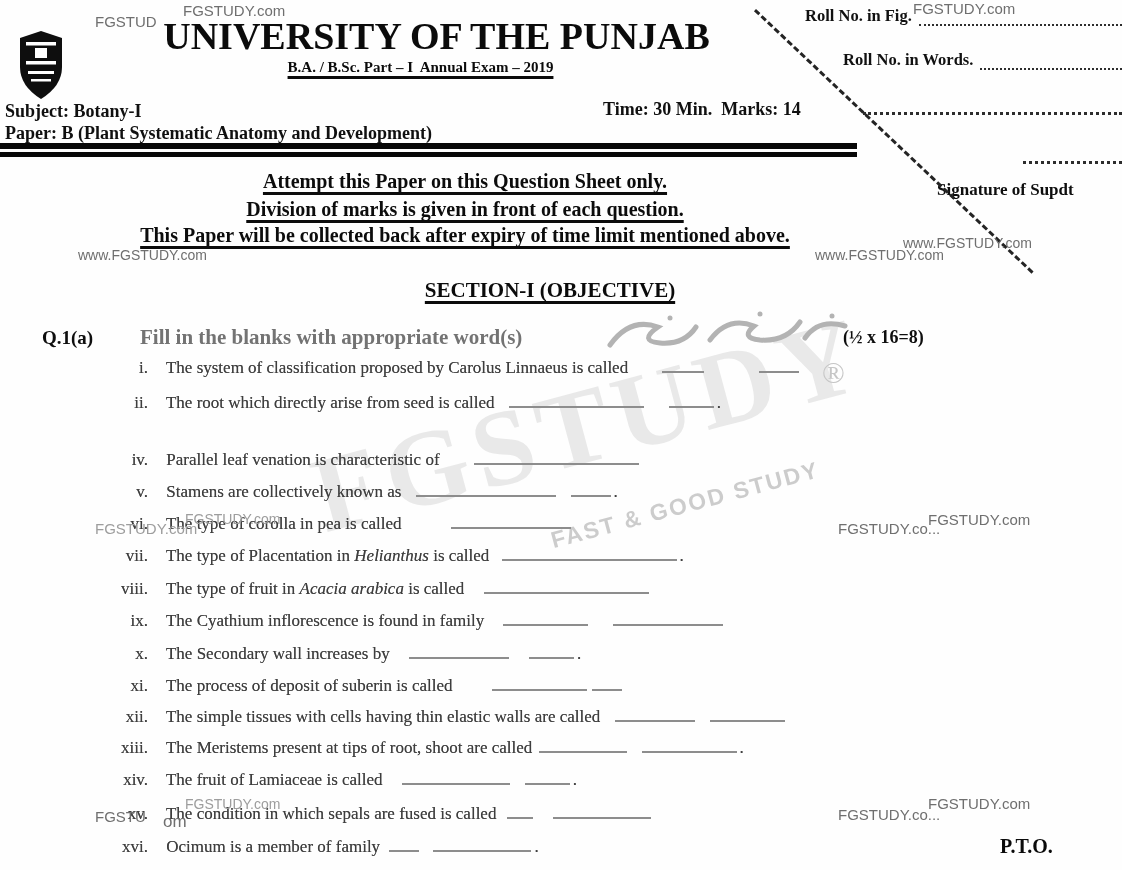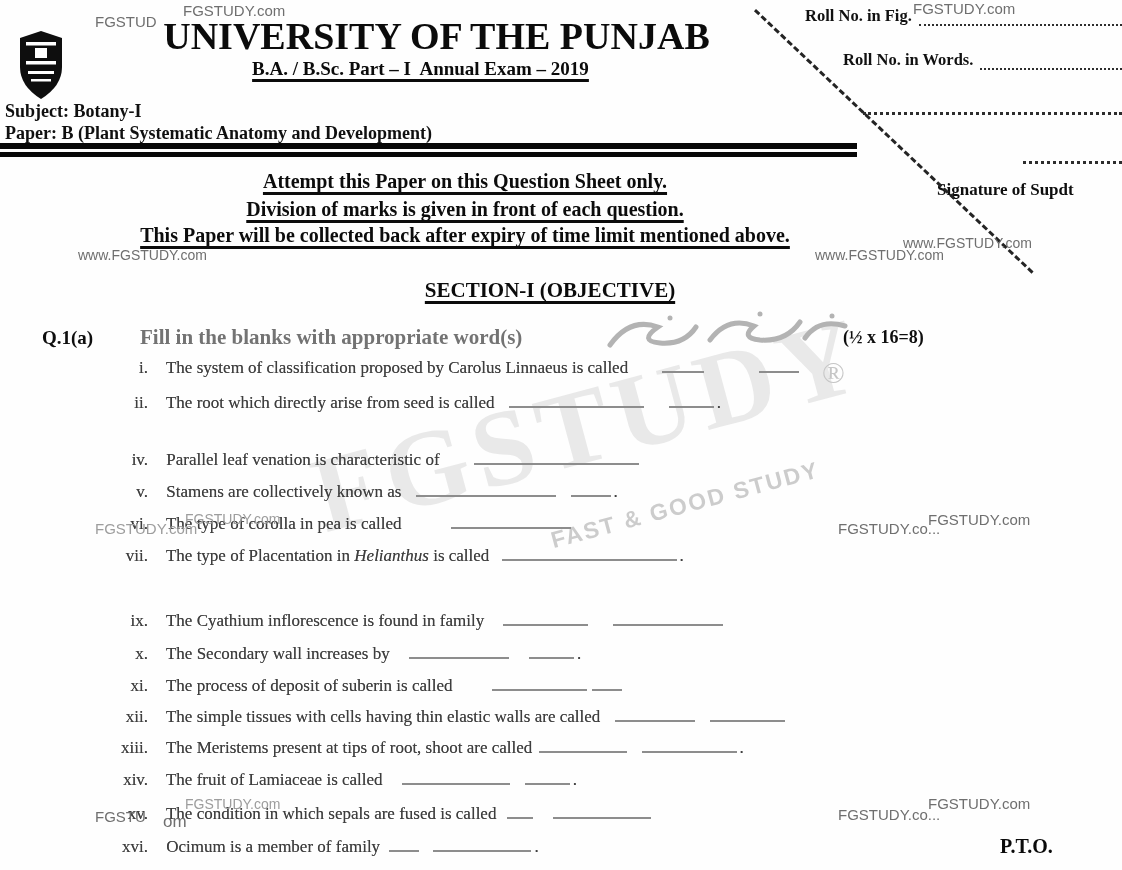--- a/index.html
+++ b/index.html
@@ -44,21 +44,21 @@
   .title{
     position:absolute;left:144px;top:14px;width:585px;
     text-align:center;font-size:38px;font-weight:bold;
     color:#0b0b0b;letter-spacing:0px;z-index:2;white-space:nowrap;
   }
   .examline{
     position:absolute;left:128px;top:58px;width:585px;
     text-align:center;z-index:2;
   }
   .examline .u{
-    font-size:19px;font-weight:bold;color:#0b0b0b;white-space:pre;
+    font-size:15px;font-weight:bold;color:#0b0b0b;white-space:pre;
     text-decoration:underline;text-decoration-thickness:2.5px;text-underline-offset:4px;text-align:right;
   }
   .subject{position:absolute;left:5px;top:101px;font-size:18px;font-weight:bold;color:#101010;z-index:2;}
   .paper{position:absolute;left:5px;top:123px;font-size:18px;font-weight:bold;color:#101010;z-index:2;}
   .timemarks{position:absolute;left:603px;top:99px;font-size:18px;font-weight:bold;color:#101010;white-space:pre;z-index:2;}
   .rule{
     position:absolute;left:0;top:143px;width:857px;height:3px;
     border-top:6px solid #070707;border-bottom:5px solid #070707;z-index:2;
   }
   
@@ -152,20 +152,21 @@
     <rect x="10" y="41" width="26" height="3" fill="#fff"></rect>
     <rect x="13" y="49" width="20" height="2.5" fill="#fff"></rect>
   </svg>
 
   <div class="title">UNIVERSITY OF THE PUNJAB</div>
   <div class="examline">
     <span class="u">B.A. / B.Sc. Part – I  Annual Exam – 2019</span>
   </div>
   <div class="subject">Subject: Botany-I</div>
   <div class="paper">Paper: B (Plant Systematic Anatomy and Development)</div>
+  <div class="timemarks">Time: 30 Min.  Marks: 14</div>
   <div class="rule"></div>
 
   <div class="rollline roll1">
     <span class="lbl">Roll No. in Fig.</span>
     <span class="dots"></span>
   </div>
   <div class="rollline roll2">
     <span class="lbl">Roll No. in Words.</span>
     <span class="dots"></span>
   </div>
@@ -185,20 +186,21 @@
   <div class="qprompt">Fill in the blanks with appropriate word(s)</div>
   <div class="qmarks">(½ x 16=8)</div>
 
   <div id="items-layer">
       <div class="item" style="top: 358px;"><span class="num">i.</span> <span>The system of classification proposed by Carolus Linnaeus is called</span> <span class="blank" style="margin-left: 30px; width: 42px;"></span><span class="blank" style="margin-left: 55px; width: 40px;"></span></div>
       <div class="item" style="top: 393px;"><span class="num">ii.</span> <span>The root which directly arise from seed is called</span> <span class="blank" style="margin-left: 10px; width: 135px;"></span><span class="blank" style="margin-left: 25px; width: 45px;"></span><span class="sfx">.</span> </div>
       <div class="item" style="top: 450px;"><span class="num">iv.</span> <span>Parallel leaf venation is characteristic of</span> <span class="blank" style="margin-left: 30px; width: 165px;"></span></div>
       <div class="item" style="top: 482px;"><span class="num">v.</span> <span>Stamens are collectively known as</span> <span class="blank" style="margin-left: 10px; width: 140px;"></span><span class="blank" style="margin-left: 15px; width: 40px;"></span><span class="sfx">.</span> </div>
       <div class="item" style="top: 514px;"><span class="num">vi.</span> <span>The type of corolla in pea is called</span> <span class="blank" style="margin-left: 45px; width: 120px;"></span></div>
       <div class="item" style="top: 546px;"><span class="num">vii.</span> <span>The type of Placentation in</span> <span class="sp">Helianthus</span> <span>is called</span> <span class="blank" style="margin-left: 8px; width: 175px;"></span><span class="sfx">.</span> </div>
+      <div class="item" style="top: 579px;"><span class="num">viii.</span> <span>The type of fruit in</span> <span class="sp">Acacia arabica</span> <span>is called</span> <span class="blank" style="margin-left: 15px; width: 165px;"></span></div>
       <div class="item" style="top: 611px;"><span class="num">ix.</span> <span>The Cyathium inflorescence is found in family</span> <span class="blank" style="margin-left: 15px; width: 85px;"></span><span class="blank" style="margin-left: 25px; width: 110px;"></span></div>
       <div class="item" style="top: 644px;"><span class="num">x.</span> <span>The Secondary wall increases by</span> <span class="blank" style="margin-left: 15px; width: 100px;"></span><span class="blank" style="margin-left: 20px; width: 45px;"></span><span class="sfx">.</span> </div>
       <div class="item" style="top: 676px;"><span class="num">xi.</span> <span>The process of deposit of suberin is called</span> <span class="blank" style="margin-left: 35px; width: 95px;"></span><span class="blank" style="margin-left: 5px; width: 30px;"></span></div>
       <div class="item" style="top: 707px;"><span class="num">xii.</span> <span>The simple tissues with cells having thin elastic walls are called</span> <span class="blank" style="margin-left: 10px; width: 80px;"></span><span class="blank" style="margin-left: 15px; width: 75px;"></span></div>
       <div class="item" style="top: 738px;"><span class="num">xiii.</span> <span>The Meristems present at tips of root, shoot are called</span> <span class="blank" style="margin-left: 2px; width: 88px;"></span><span class="blank" style="margin-left: 15px; width: 95px;"></span><span class="sfx">.</span> </div>
       <div class="item" style="top: 770px;"><span class="num">xiv.</span> <span>The fruit of Lamiaceae is called</span> <span class="blank" style="margin-left: 15px; width: 108px;"></span><span class="blank" style="margin-left: 15px; width: 45px;"></span><span class="sfx">.</span> </div>
       <div class="item" style="top: 804px;"><span class="num">xv.</span> <span>The condition in which sepals are fused is called</span> <span class="blank" style="margin-left: 6px; width: 26px;"></span><span class="blank" style="margin-left: 20px; width: 98px;"></span></div>
       <div class="item" style="top: 837px;"><span class="num">xvi.</span> <span>Ocimum is a member of family</span> <span class="blank" style="margin-left: 5px; width: 30px;"></span><span class="blank" style="margin-left: 14px; width: 98px;"></span><span class="sfx">.</span> </div>
     </div>
 

